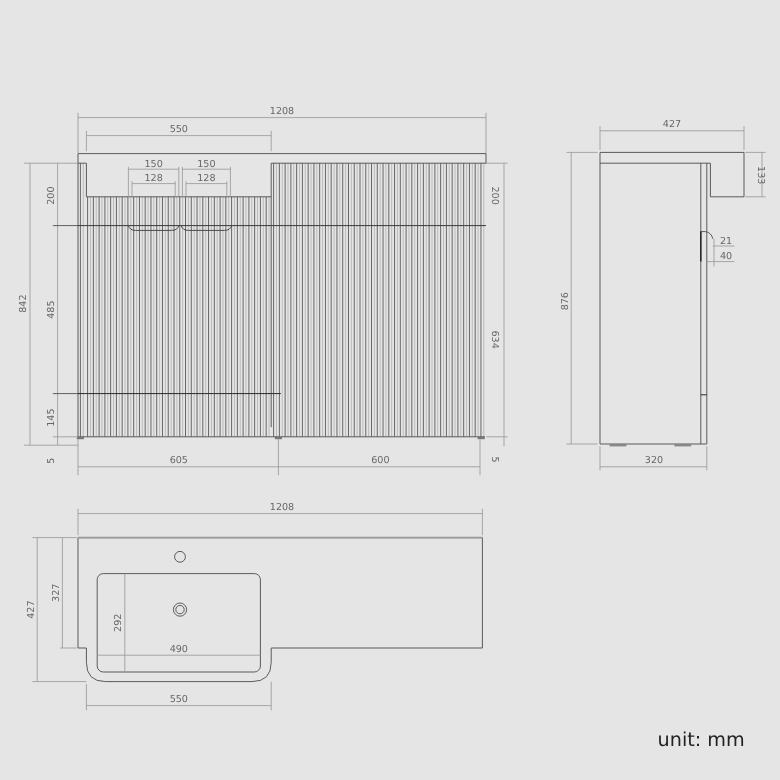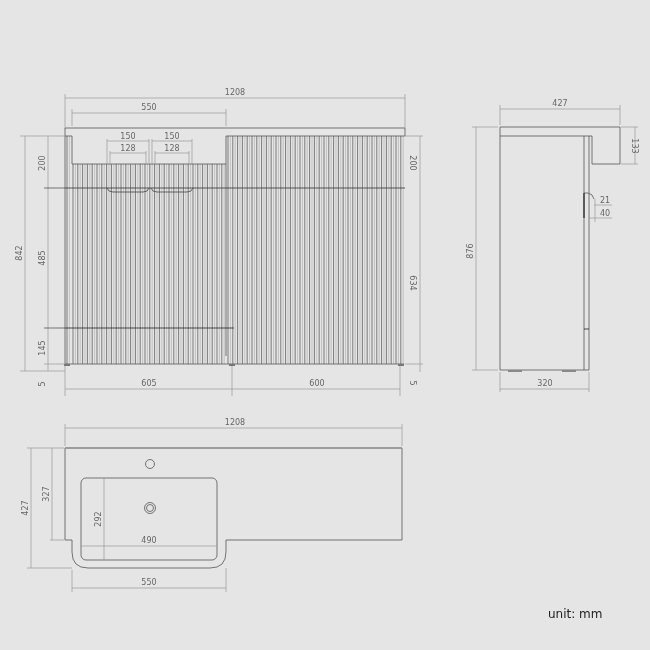--- a/index.html
+++ b/index.html
@@ -1,19 +1,19 @@
 <!DOCTYPE html>
 <html><head>
   <meta charset="utf-8">
   <style>
     html, body { margin: 0; padding: 0; background: #ffffff; }
     #canvas { position: relative; width: 650px; height: 650px; overflow: hidden; background: #e5e5e5; }
     svg { position: absolute; left: 0; top: 0; }
     .dim-text { font-family: "DejaVu Sans", sans-serif; font-size: 8px; fill: #666; }
-    .unit-label { position: absolute; left: 548px; top: 607px; font-family: "DejaVu Sans", sans-serif; font-size: 12px; color: #222; }
+    .unit-label { position: absolute; left: 548px; top: 607px; font-family: "DejaVu Sans", sans-serif; font-size: 16px; color: #222; }
   </style>
 </head>
 <body>
 
 <div id="canvas">
 <svg width="650" height="650" viewBox="0 0 650 650" xmlns="http://www.w3.org/2000/svg">
 
   <g fill="none" stroke="#555" stroke-width="0.8">
 
     <g id="flutes-left">

